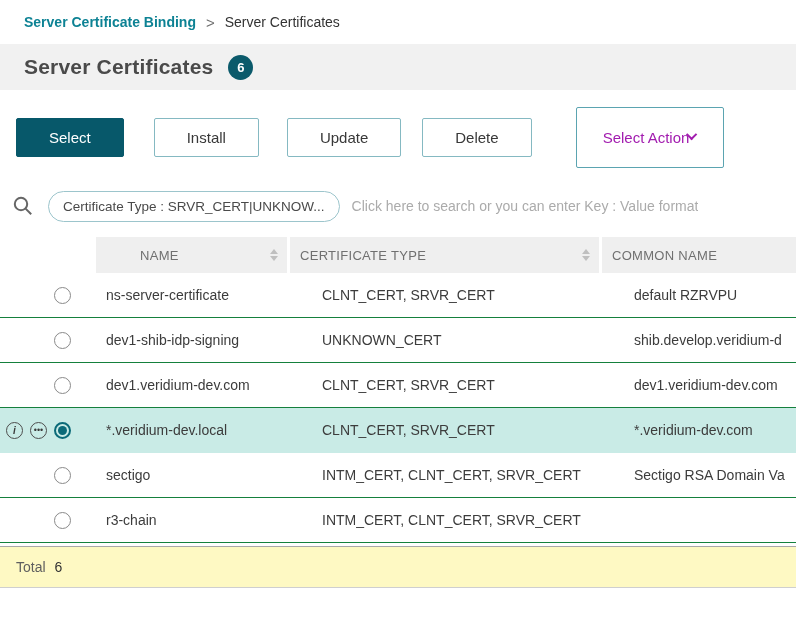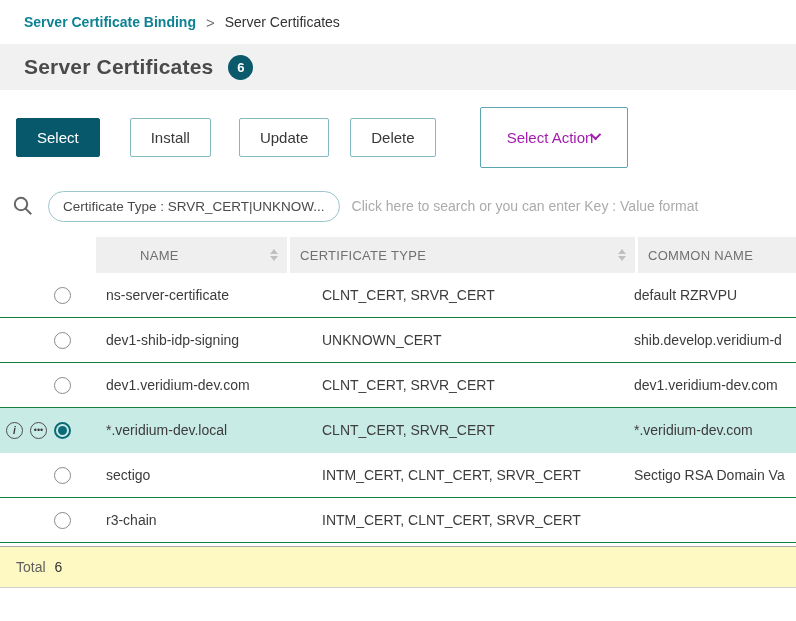--- a/index.html
+++ b/index.html
@@ -13,21 +13,21 @@
   .bc-current { color: #333; font-size: 14px; }
 
   
   .titlebar { height: 46px; background: #f1f1f1; display: flex; align-items: center; gap: 15px; padding: 0 24px; }
   .page-title { font-size: 21px; font-weight: 700; color: #4a4a4a; letter-spacing: .2px; }
   .count-badge { min-width: 25px; height: 25px; border-radius: 50%; background: #0b5a6b; color: #fff;
                  font-size: 13px; font-weight: 700; display: flex; align-items: center; justify-content: center; }
 
   
   .toolbar { display: flex; align-items: center; padding: 17px 16px 15px; }
-  .btn { font-family: inherit; font-size: 15px; padding: 10px 20px; background: #fff;
+  .btn { font-family: inherit; font-size: 15px; padding: 10px 32px; background: #fff;
          border: 1px solid #85b9c2; color: #383838; border-radius: 2px; cursor: pointer; }
   .btn.primary { background: #07586a; border-color: #07586a; color: #fff; }
   .btn-select  { margin-right: 30px; }
   .btn-install { margin-right: 28px; }
   .btn-update  { margin-right: 21px; }
   .btn-delete  { margin-right: 44px; }
   .btn.action { color: #a21caf; border-color: #5ba4b1; display: flex; align-items: center; gap: 0; padding: 21px 26px; }
   .chev { width: 8px; height: 8px; border-left: 2px solid currentColor; border-bottom: 2px solid currentColor;
           transform: rotate(-45deg) translateY(-2px); margin-top: -3px; }
 
@@ -37,21 +37,21 @@
   .chip { border: 1px solid #9cc5cc; border-radius: 17px; padding: 7px 14px; font-size: 13.5px; color: #4a4a4a;
           background: #fff; white-space: nowrap; max-width: 325px; overflow: hidden; cursor: pointer; }
   .search-placeholder { color: #ababab; font-size: 14px; white-space: nowrap; overflow: hidden; }
 
   
   .thead { display: flex; height: 36px; margin-top: 8px; }
   .th { background: #efefef; color: #707070; font-size: 13px; letter-spacing: .3px;
         display: flex; align-items: center; cursor: pointer; }
   .th.sel-col { background: transparent; width: 96px; cursor: default; }
   .th.name-col { width: 191px; padding-left: 44px; }
-  .th.type-col { width: 348px; padding-left: 10px; border-left: 3px solid #fff; }
+  .th.type-col { width: 312px; padding-left: 10px; border-left: 3px solid #fff; }
   .th.common-col { flex: 1; padding-left: 10px; border-left: 3px solid #fff; }
   .sort { margin-left: auto; margin-right: 9px; display: flex; flex-direction: column; gap: 2px; }
   .sort .up   { width: 0; height: 0; border-left: 4px solid transparent; border-right: 4px solid transparent; border-bottom: 5px solid #bfbfbf; }
   .sort .down { width: 0; height: 0; border-left: 4px solid transparent; border-right: 4px solid transparent; border-top: 5px solid #bfbfbf; }
 
   .trow { display: flex; align-items: center; height: 45px; border-bottom: 1px solid #15803d; background: #fff; }
   .trow.selected { background: #c9ebe6; border-bottom-color: #c9ebe6; }
   .cell { font-size: 14px; color: #3c3c3c; white-space: nowrap; overflow: hidden; }
   .cell.selector { width: 96px; display: flex; align-items: center; justify-content: flex-end;
                    padding-right: 25px; gap: 7px; overflow: visible; }

